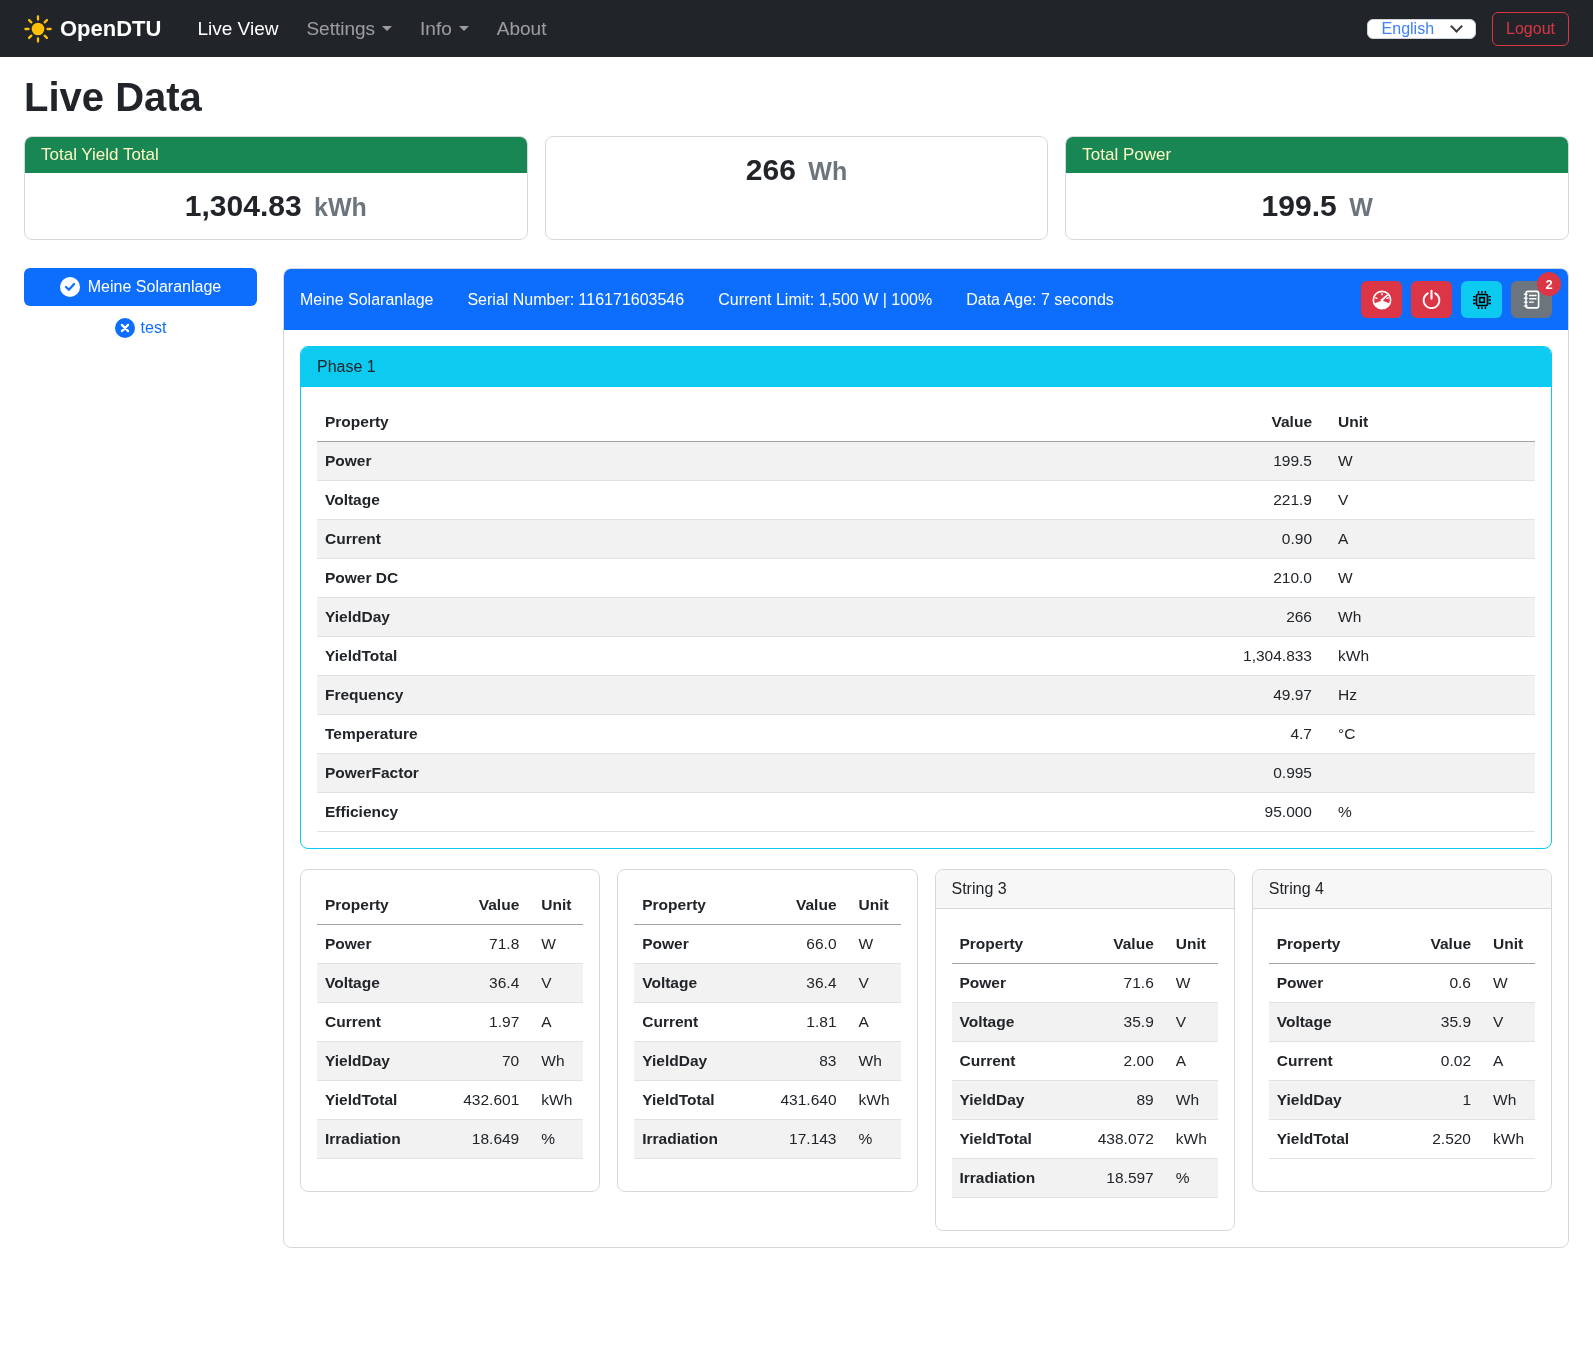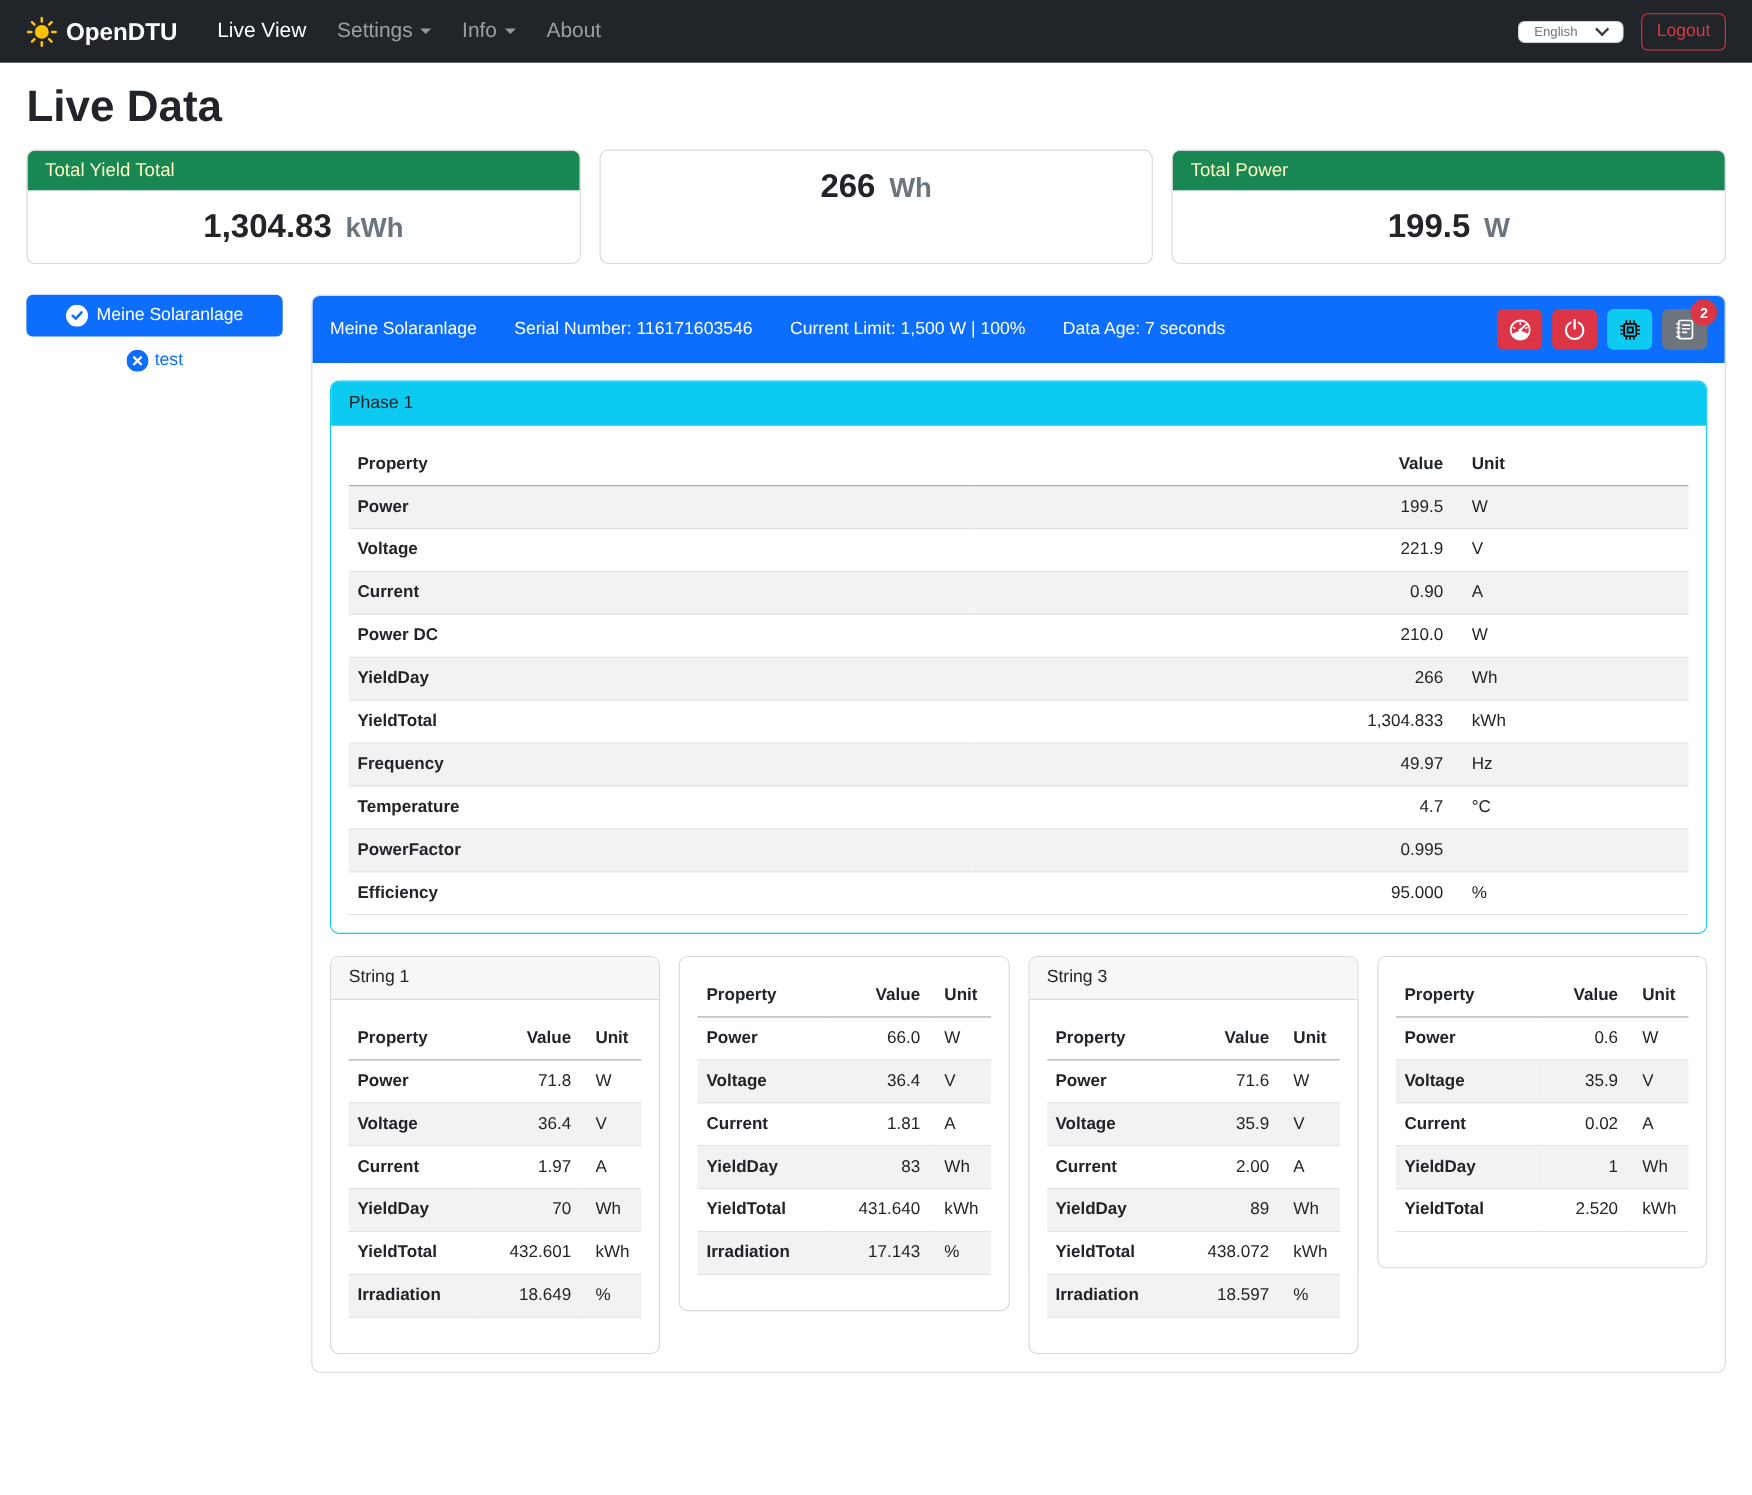--- a/index.html
+++ b/index.html
@@ -15,21 +15,21 @@
           padding:0 24px; justify-content:space-between;}
   .nav-left{display:flex; align-items:center;}
   .brand{display:flex; align-items:center; gap:8px; color:#fff; font-size:22px;
          font-weight:700; text-decoration:none; margin-right:22px; cursor:pointer;}
   .nav-link{color:rgba(255,255,255,.55); font-size:19px; padding:8px 14px;
             text-decoration:none; display:inline-flex; align-items:center; cursor:pointer;}
   .nav-link.active{color:#fff;}
   .caret{display:inline-block; margin-left:7px; border-left:5px solid transparent;
          border-right:5px solid transparent; border-top:5px solid currentColor;}
   .nav-right{display:flex; align-items:center; gap:16px;}
-  .lang-select{background:#fff; color:#737373; font-size:12px; border-radius:6px;
+  .lang-select{background:#fff; color:#3b82f6; font-size:16px; border-radius:6px;
                height:20px; padding:0 14px; display:flex; align-items:center; gap:18px;
                cursor:pointer; border:1px solid #ced4da;}
   .sel-caret{width:9px; height:9px; border-right:2px solid #343a40; border-bottom:2px solid #343a40;
              transform:rotate(45deg); margin-top:-5px;}
   .logout{background:transparent; border:1px solid var(--danger); color:var(--danger);
           font-size:16px; padding:7px 13px; border-radius:6px; cursor:pointer;
           font-family:inherit;}
   
   .container{padding:0 24px;}
   h1.page-title{font-size:40px; font-weight:600; margin:18px 0 16px;}
@@ -317,21 +317,20 @@
                     <td class="val">95.000</td>
                     <td class="unit">%</td>
                   </tr>
                 </tbody>
             </table>
           </div>
         </div>
 
         <div class="strings-row">
   <div class="string-card">
-    <div class="string-header">String 1</div>
     <div class="string-body">
       <table class="dt dt-string">
         <thead>
           <tr>
             <th class="prop">Property</th>
             <th class="val">Value</th>
             <th class="unit">Unit</th>
           </tr>
         </thead>
         <tbody>
@@ -457,20 +456,21 @@
                       <th class="prop">Irradiation</th>
                       <td class="val">18.597</td>
                       <td class="unit">%</td>
                     </tr>
                   </tbody>
       </table>
     </div>
   </div>
 
   <div class="string-card">
+    <div class="string-header">String 4</div>
     <div class="string-body">
       <table class="dt dt-string">
         <thead>
           <tr>
             <th class="prop">Property</th>
             <th class="val">Value</th>
             <th class="unit">Unit</th>
           </tr>
         </thead>
         <tbody>

